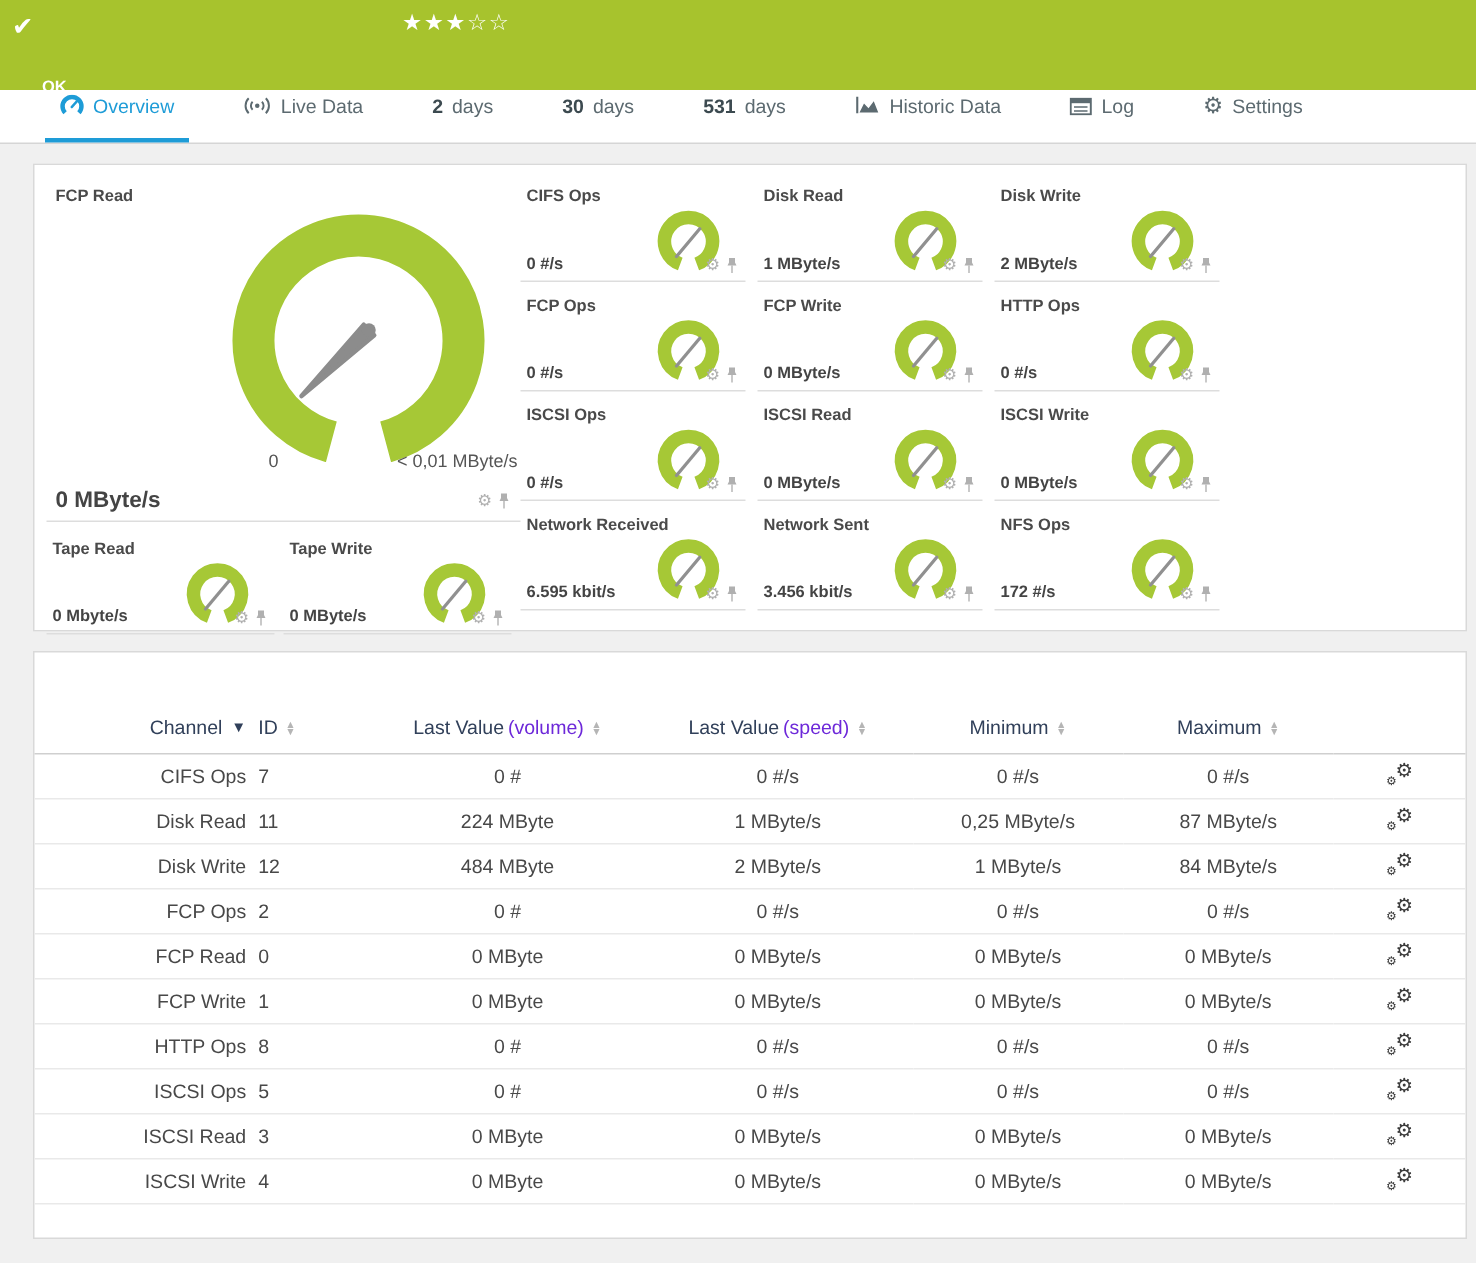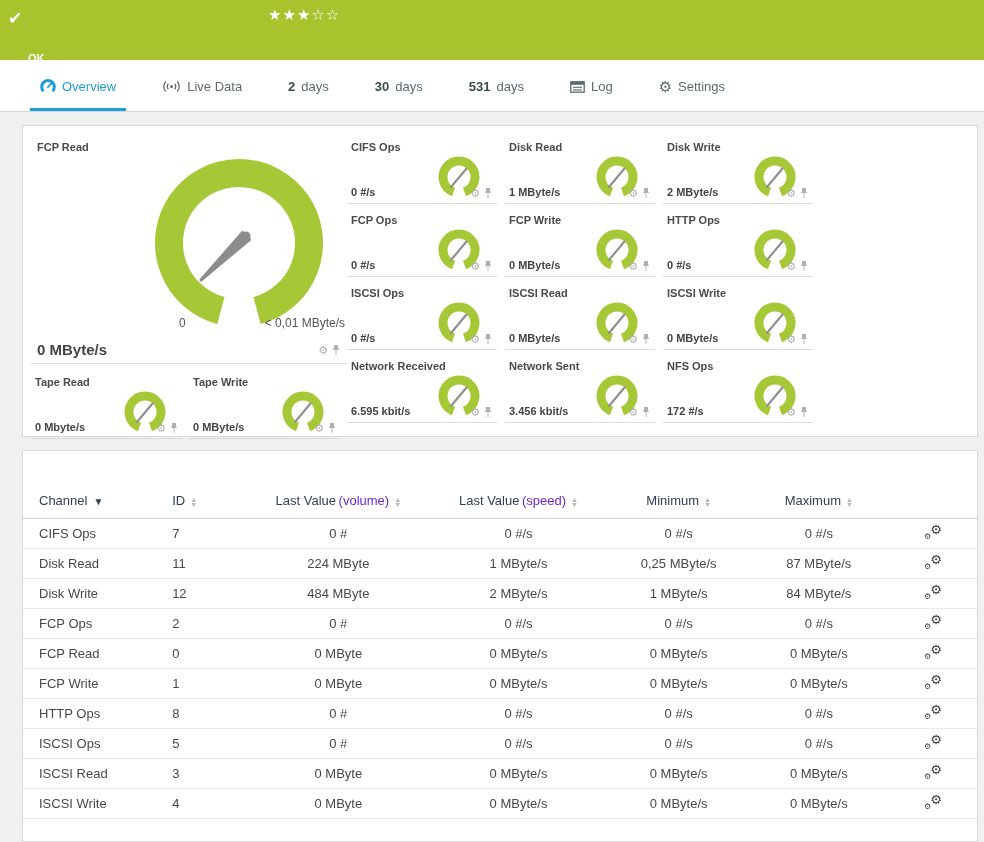--- a/index.html
+++ b/index.html
@@ -9,21 +9,21 @@
   
   .hdr { background:#a7c32d; height:60px; position:relative; color:#fff; }
   .hdr .check { position:absolute; left:8px; top:8px; font-size:17px; font-weight:bold; }
   .hdr .titleline { position:absolute; left:30px; top:7px; font-size:18px; white-space:nowrap; }
   .hdr .sensorword { font-style:italic; margin-right:7px; }
   .hdr .flag { font-size:10px; vertical-align:super; margin-left:2px; }
   .hdr .stars { position:absolute; left:268px; top:6px; font-size:15px; letter-spacing:1px; }
   .hdr .ok { position:absolute; left:28px; top:52px; font-size:11px; font-weight:bold; }
 
   
-  .tabbar { background:#fff; height:52px; border-bottom:1px solid #d5d5d5;
+  .tabbar { background:#fff; height:36px; border-bottom:1px solid #d5d5d5;
     display:flex; align-items:flex-end; padding:0 2px 0 30px; }
   .tab { display:flex; align-items:center; gap:6px; font-size:13px; color:#5c6a70;
     padding:0 10px 14px 10px; margin-right:26px; cursor:pointer; border-bottom:3px solid transparent; }
   .tab:last-child { margin-right:0; }
   .tab.active { color:#1e9cd7; border-bottom-color:#1e9cd7; }
   .tab .tnum { font-weight:bold; color:#3c4a50; }
   .tab svg { display:block; }
   .tab .gearglyph { font-size:15px; line-height:12px; }
 
   
@@ -57,21 +57,21 @@
   .gcell .gval { position:absolute; left:4px; bottom:5px; font-size:11px; font-weight:bold; color:#444; white-space:nowrap; }
   .gcell .gicons { position:absolute; right:4px; bottom:4px; }
   .pinsvg { display:block; }
 
   
   table { border-collapse:collapse; width:100%; font-size:13px; color:#484848; }
   th { font-weight:normal; color:#31405a; font-size:13px; padding:6px 4px 10px 4px;
        border-bottom:1px solid #cfcfcf; white-space:nowrap; }
   th .sub { color:#6d28d9; }
   td { padding:0 4px; height:30px; border-bottom:1px solid #e9e9e9; white-space:nowrap; }
-  th.cl, td.cl { text-align:left; padding-left:16px; width:145px; }
+  th.cl, td.cl { text-align:right; padding-left:16px; width:145px; }
   th.cid, td.cid { text-align:left; width:80px; }
   th.cc, td.cc { text-align:center; }
   col.wvol { width:180px; } col.wspd { width:180px; } col.wmin { width:140px; } col.wmax { width:140px; }
   th.cact, td.cact { width:88px; text-align:center; }
   .sortpair { display:inline-flex; flex-direction:column; vertical-align:middle; margin-left:5px;
     font-size:7px; line-height:5px; color:#b5b5b5; }
   .sortdown { color:#31405a; font-size:10px; margin-left:6px; vertical-align:middle; }
   .chgear { position:relative; display:inline-block; width:18px; height:16px; color:#3c3c3c; }
   .chgear .g1 { position:absolute; right:0; top:-2px; font-size:13px; }
   .chgear .g2 { position:absolute; left:0; bottom:-1px; font-size:8px; }
@@ -105,20 +105,27 @@
     <span class="tnum">2</span>
     <span>days</span>
   </div>
   <div class="tab">
     <span class="tnum">30</span>
     <span>days</span>
   </div>
   <div class="tab">
     <span class="tnum">531</span>
     <span>days</span>
+  </div>
+  <div class="tab">
+    <svg width="17" height="13" viewBox="0 0 17 13">
+      <path d="M1.5 0.5 V11.5" stroke="#5c6a70" stroke-width="1.4" fill="none"></path>
+      <path d="M3 11 L6 5 L9 8.2 L12.5 3.5 L15.5 11 Z" fill="#5c6a70"></path>
+    </svg>
+    <span>Historic Data</span>
   </div>
   <div class="tab">
     <svg width="15" height="12" viewBox="0 0 15 12">
       <rect x="0.8" y="0.8" width="13.4" height="10.4" fill="none" stroke="#5c6a70" stroke-width="1.3"></rect>
       <rect x="0.8" y="0.8" width="13.4" height="3" fill="#5c6a70"></rect>
       <line x1="3" y1="6.3" x2="12" y2="6.3" stroke="#5c6a70" stroke-width="1.1"></line>
       <line x1="3" y1="9" x2="12" y2="9" stroke="#5c6a70" stroke-width="1.1"></line>
     </svg>
     <span>Log</span>
   </div>

